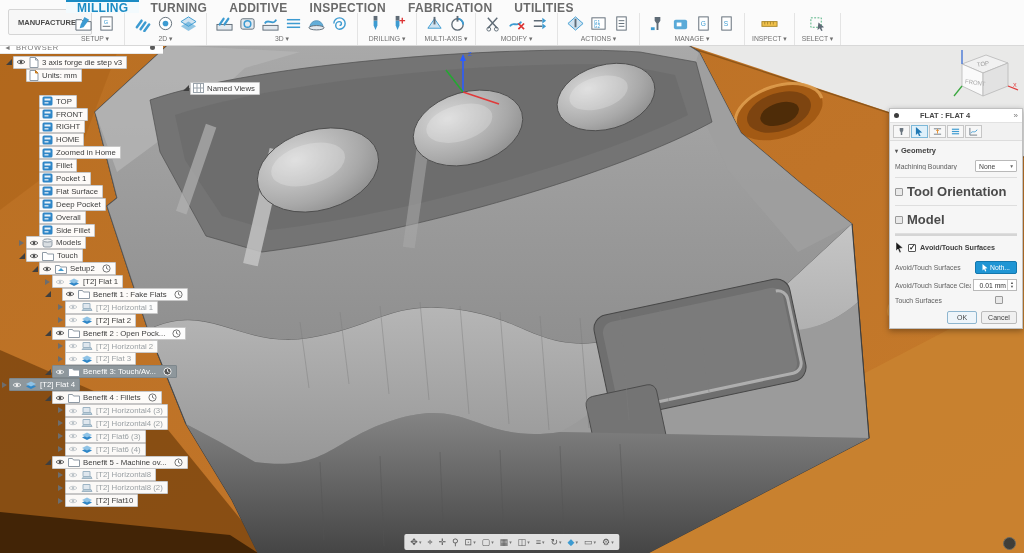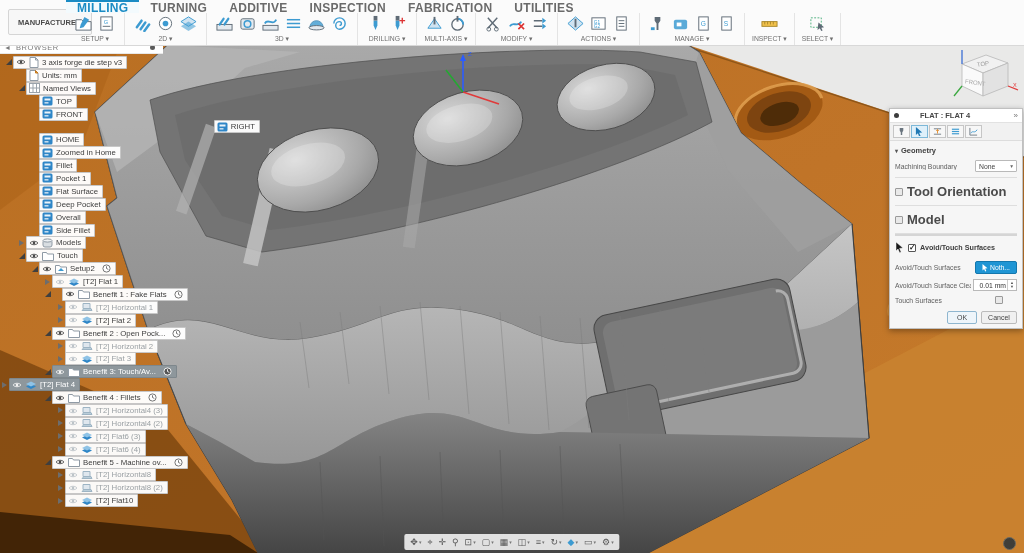--- a/index.html
+++ b/index.html
@@ -509,21 +509,21 @@
         <span class="chip">
           <span style="display: inline-flex;">
             <svg width="10" height="11" viewBox="0 0 10 11">
               <path d="M1 .5h5.5L9 3v7.5H1z" fill="#fff" stroke="#8f9aa5"></path>
               <path d="M6.5 .5V3H9z" fill="#f0a030" stroke="#c07820"></path>
             </svg>
           </span>
           <span>Units: mm</span>
         </span>
       </div>
-      <div class="row" style="padding-left: 17px;">
+      <div class="row" style="padding-left: 17px; justify-content: flex-end;">
         <span class="tri">
           <span class="tri-e"></span>
         </span>
         <span class="chip">
           <span style="display: inline-flex;">
             <svg width="11" height="10" viewBox="0 0 11 10">
               <rect x=".5" y=".5" width="10" height="9" fill="#fff" stroke="#9aa3ab"></rect>
               <line x1="4" y1=".5" x2="4" y2="9.5" stroke="#9aa3ab"></line>
               <line x1="7.5" y1=".5" x2="7.5" y2="9.5" stroke="#9aa3ab"></line>
               <line x1=".5" y1="5" x2="10.5" y2="5" stroke="#9aa3ab"></line>
@@ -551,21 +551,21 @@
           <span style="display: inline-flex;">
             <svg width="11" height="10" viewBox="0 0 11 10">
               <rect x=".5" y=".5" width="10" height="9" rx="1.5" fill="#2f86c7"></rect>
               <rect x="2.5" y="2.5" width="6" height="2" fill="#fff" opacity=".9"></rect>
               <rect x="2.5" y="6" width="4" height="1.6" fill="#fff" opacity=".7"></rect>
             </svg>
           </span>
           <span>FRONT</span>
         </span>
       </div>
-      <div class="row" style="padding-left: 30px; justify-content: flex-end;">
+      <div class="row" style="padding-left: 30px;">
         <span class="tri"></span>
         <span class="chip">
           <span style="display: inline-flex;">
             <svg width="11" height="10" viewBox="0 0 11 10">
               <rect x=".5" y=".5" width="10" height="9" rx="1.5" fill="#2f86c7"></rect>
               <rect x="2.5" y="2.5" width="6" height="2" fill="#fff" opacity=".9"></rect>
               <rect x="2.5" y="6" width="4" height="1.6" fill="#fff" opacity=".7"></rect>
             </svg>
           </span>
           <span>RIGHT</span>

